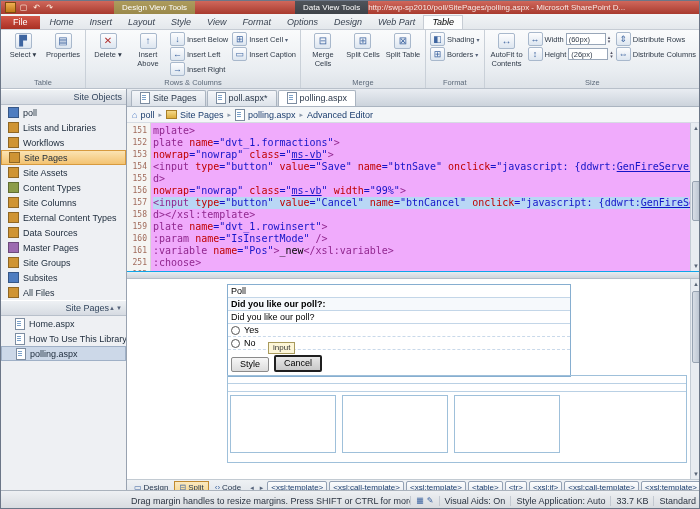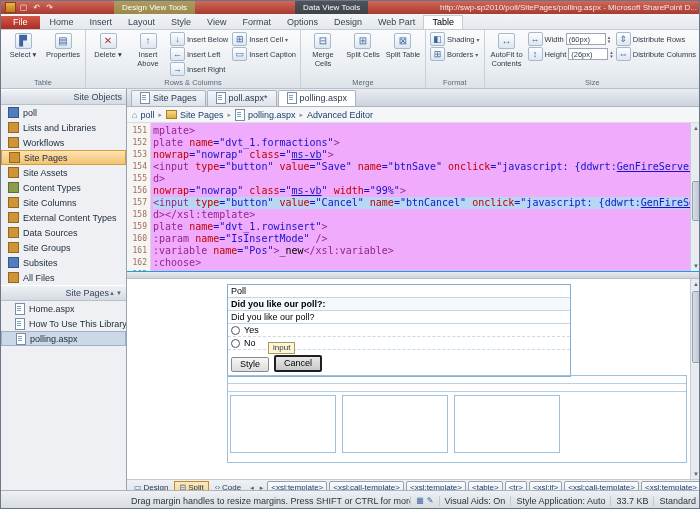--- a/index.html
+++ b/index.html
@@ -8,28 +8,28 @@
 
   
   #titlebar{position:absolute;left:0;top:0;width:700px;height:13px;
             background:linear-gradient(#d0685c,#a83a2e);display:flex;align-items:center;color:#fff;}
   .qat{display:flex;align-items:center;gap:2px;padding:0 4px;}
   .qicon{width:11px;height:10px;font-size:8px;line-height:10px;text-align:center;color:#ffeede;}
   .appicon{width:9px;height:9px;background:linear-gradient(#f0b052,#c07818);border:1px solid #7c4a10;}
   .ctx{font-size:8px;line-height:13px;padding:8px 8px;white-space:nowrap;}
   .ctx1{background:linear-gradient(#b9a86b,#8f7d3d);margin-left:55px;}
   .ctx2{background:linear-gradient(#5a5f66,#33373d);margin-left:100px;}
-  .wtitle{font-size:8px;white-space:nowrap;overflow:hidden;flex:1;text-align:right;padding-right:4px;color:#f8e8e4;}
+  .wtitle{font-size:8px;white-space:nowrap;overflow:hidden;flex:1;padding-right:4px;color:#f8e8e4;}
 
   
   #ribbontabs{position:absolute;left:0;top:13px;width:700px;height:16px;
               background:linear-gradient(#f2f4f6,#e4e8ec);display:flex;align-items:flex-end;
               border-bottom:1px solid #c6ccd4;box-sizing:border-box;}
   #filetab{background:linear-gradient(#d4584a,#a92f23);color:#fff;padding:1px 12px 2px;font-size:9px;margin-right:2px;}
-  .rtab{padding:1px 8px 2px;font-size:9px;color:#3a4452;white-space:nowrap;}
+  .rtab{padding:1px 8px 2px;font-size:9px;color:#3a4452;white-space:nowrap;font-style:italic;}
   .rtab.active{background:#fbfcfd;border:1px solid #c6ccd4;border-bottom:none;color:#000;}
 
   
   #ribbon{position:absolute;left:0;top:29px;width:700px;height:59px;
           background:linear-gradient(#fafbfc,#e9edf1 70%,#dde2e8);
           border-bottom:1px solid #b8c0ca;box-sizing:border-box;display:flex;overflow:hidden;}
   .rgroup{position:relative;border-right:1px solid #c9d0d8;padding:2px 3px 12px;display:flex;align-items:flex-start;gap:2px;flex:none;}
   .glabel{position:absolute;left:0;right:0;bottom:1px;text-align:center;font-size:7.5px;color:#5d6a7a;white-space:nowrap;}
   .rbig{display:flex;flex-direction:column;align-items:center;width:38px;font-size:7.5px;color:#2f3a48;text-align:center;padding:1px 0;line-height:8.5px;}
   .rbig .ricon{margin-bottom:2px;}
@@ -317,20 +317,24 @@
       </div>
       <div class="navitem">
         <span class="nicon" style="background: rgb(207, 148, 52);"></span>
         <span>External Content Types</span>
       </div>
       <div class="navitem">
         <span class="nicon" style="background: rgb(207, 148, 52);"></span>
         <span>Data Sources</span>
       </div>
       <div class="navitem">
+        <span class="nicon" style="background: rgb(156, 106, 176);"></span>
+        <span>Master Pages</span>
+      </div>
+      <div class="navitem">
         <span class="nicon" style="background: rgb(207, 148, 52);"></span>
         <span>Site Groups</span>
       </div>
       <div class="navitem">
         <span class="nicon" style="background: rgb(79, 125, 192);"></span>
         <span>Subsites</span>
       </div>
       <div class="navitem">
         <span class="nicon" style="background: rgb(207, 148, 52);"></span>
         <span>All Files</span>
@@ -402,21 +406,21 @@
         <div class="gl">152</div>
         <div class="gl">153</div>
         <div class="gl">154</div>
         <div class="gl">155</div>
         <div class="gl">156</div>
         <div class="gl">157</div>
         <div class="gl">158</div>
         <div class="gl">159</div>
         <div class="gl">160</div>
         <div class="gl">161</div>
-        <div class="gl">162</div>
+        <div class="gl">251</div>
         <div class="gl">163</div>
       </div>
     <div id="codelines"><div class="cl"><span class="s-t">mplate&gt;</span></div><div class="cl"><span class="s-t">plate </span><span class="s-a">name</span><span class="s-v">="dvt_1.formactions"</span><span class="s-t">&gt;</span></div><div class="cl"><span class="s-a">nowrap</span><span class="s-v">="nowrap"</span><span class="s-x"> </span><span class="s-a">class</span><span class="s-v">="</span><span class="s-l">ms-vb</span><span class="s-v">"</span><span class="s-t">&gt;</span></div><div class="cl"><span class="s-t">&lt;input </span><span class="s-a">type</span><span class="s-v">="button" </span><span class="s-a">value</span><span class="s-v">="Save" </span><span class="s-a">name</span><span class="s-v">="btnSave" </span><span class="s-a">onclick</span><span class="s-v">="javascript: {ddwrt:</span><span class="s-l">GenFireServerEvent</span><span class="s-v">('</span><span class="s-l">__commit</span><span class="s-v">')}" </span></div><div class="cl"><span class="s-t">d&gt;</span></div><div class="cl"><span class="s-a">nowrap</span><span class="s-v">="nowrap" </span><span class="s-a">class</span><span class="s-v">="</span><span class="s-l">ms-vb</span><span class="s-v">" </span><span class="s-a">width</span><span class="s-v">="99%"</span><span class="s-t">&gt;</span></div><div class="cl sel"><span class="s-t">&lt;input </span><span class="s-a">type</span><span class="s-v">="button" </span><span class="s-a">value</span><span class="s-v">="Cancel" </span><span class="s-a">name</span><span class="s-v">="btnCancel" </span><span class="s-a">onclick</span><span class="s-v">="javascript: {ddwrt:</span><span class="s-l">GenFireServerEvent</span><span class="s-v">('</span><span class="s-l">__cancel</span></div><div class="cl"><span class="s-t">d&gt;&lt;/xsl:template&gt;</span></div><div class="cl"><span class="s-t">plate </span><span class="s-a">name</span><span class="s-v">="dvt_1.rowinsert"</span><span class="s-t">&gt;</span></div><div class="cl"><span class="s-t">:param </span><span class="s-a">name</span><span class="s-v">="IsInsertMode"</span><span class="s-t"> /&gt;</span></div><div class="cl"><span class="s-t">:variable </span><span class="s-a">name</span><span class="s-v">="Pos"</span><span class="s-t">&gt;</span><span class="s-x">_new</span><span class="s-t">&lt;/xsl:variable&gt;</span></div><div class="cl"><span class="s-t">:choose&gt;</span></div><div class="cl"></div></div>
     <div class="vscroll">
       <span class="sarrow">▲</span>
       <div class="sthumb" style="height:38px;margin-top:48px;"></div>
       <span class="sarrow" style="margin-top:auto;">▼</span>
     </div>
   </div>
 

